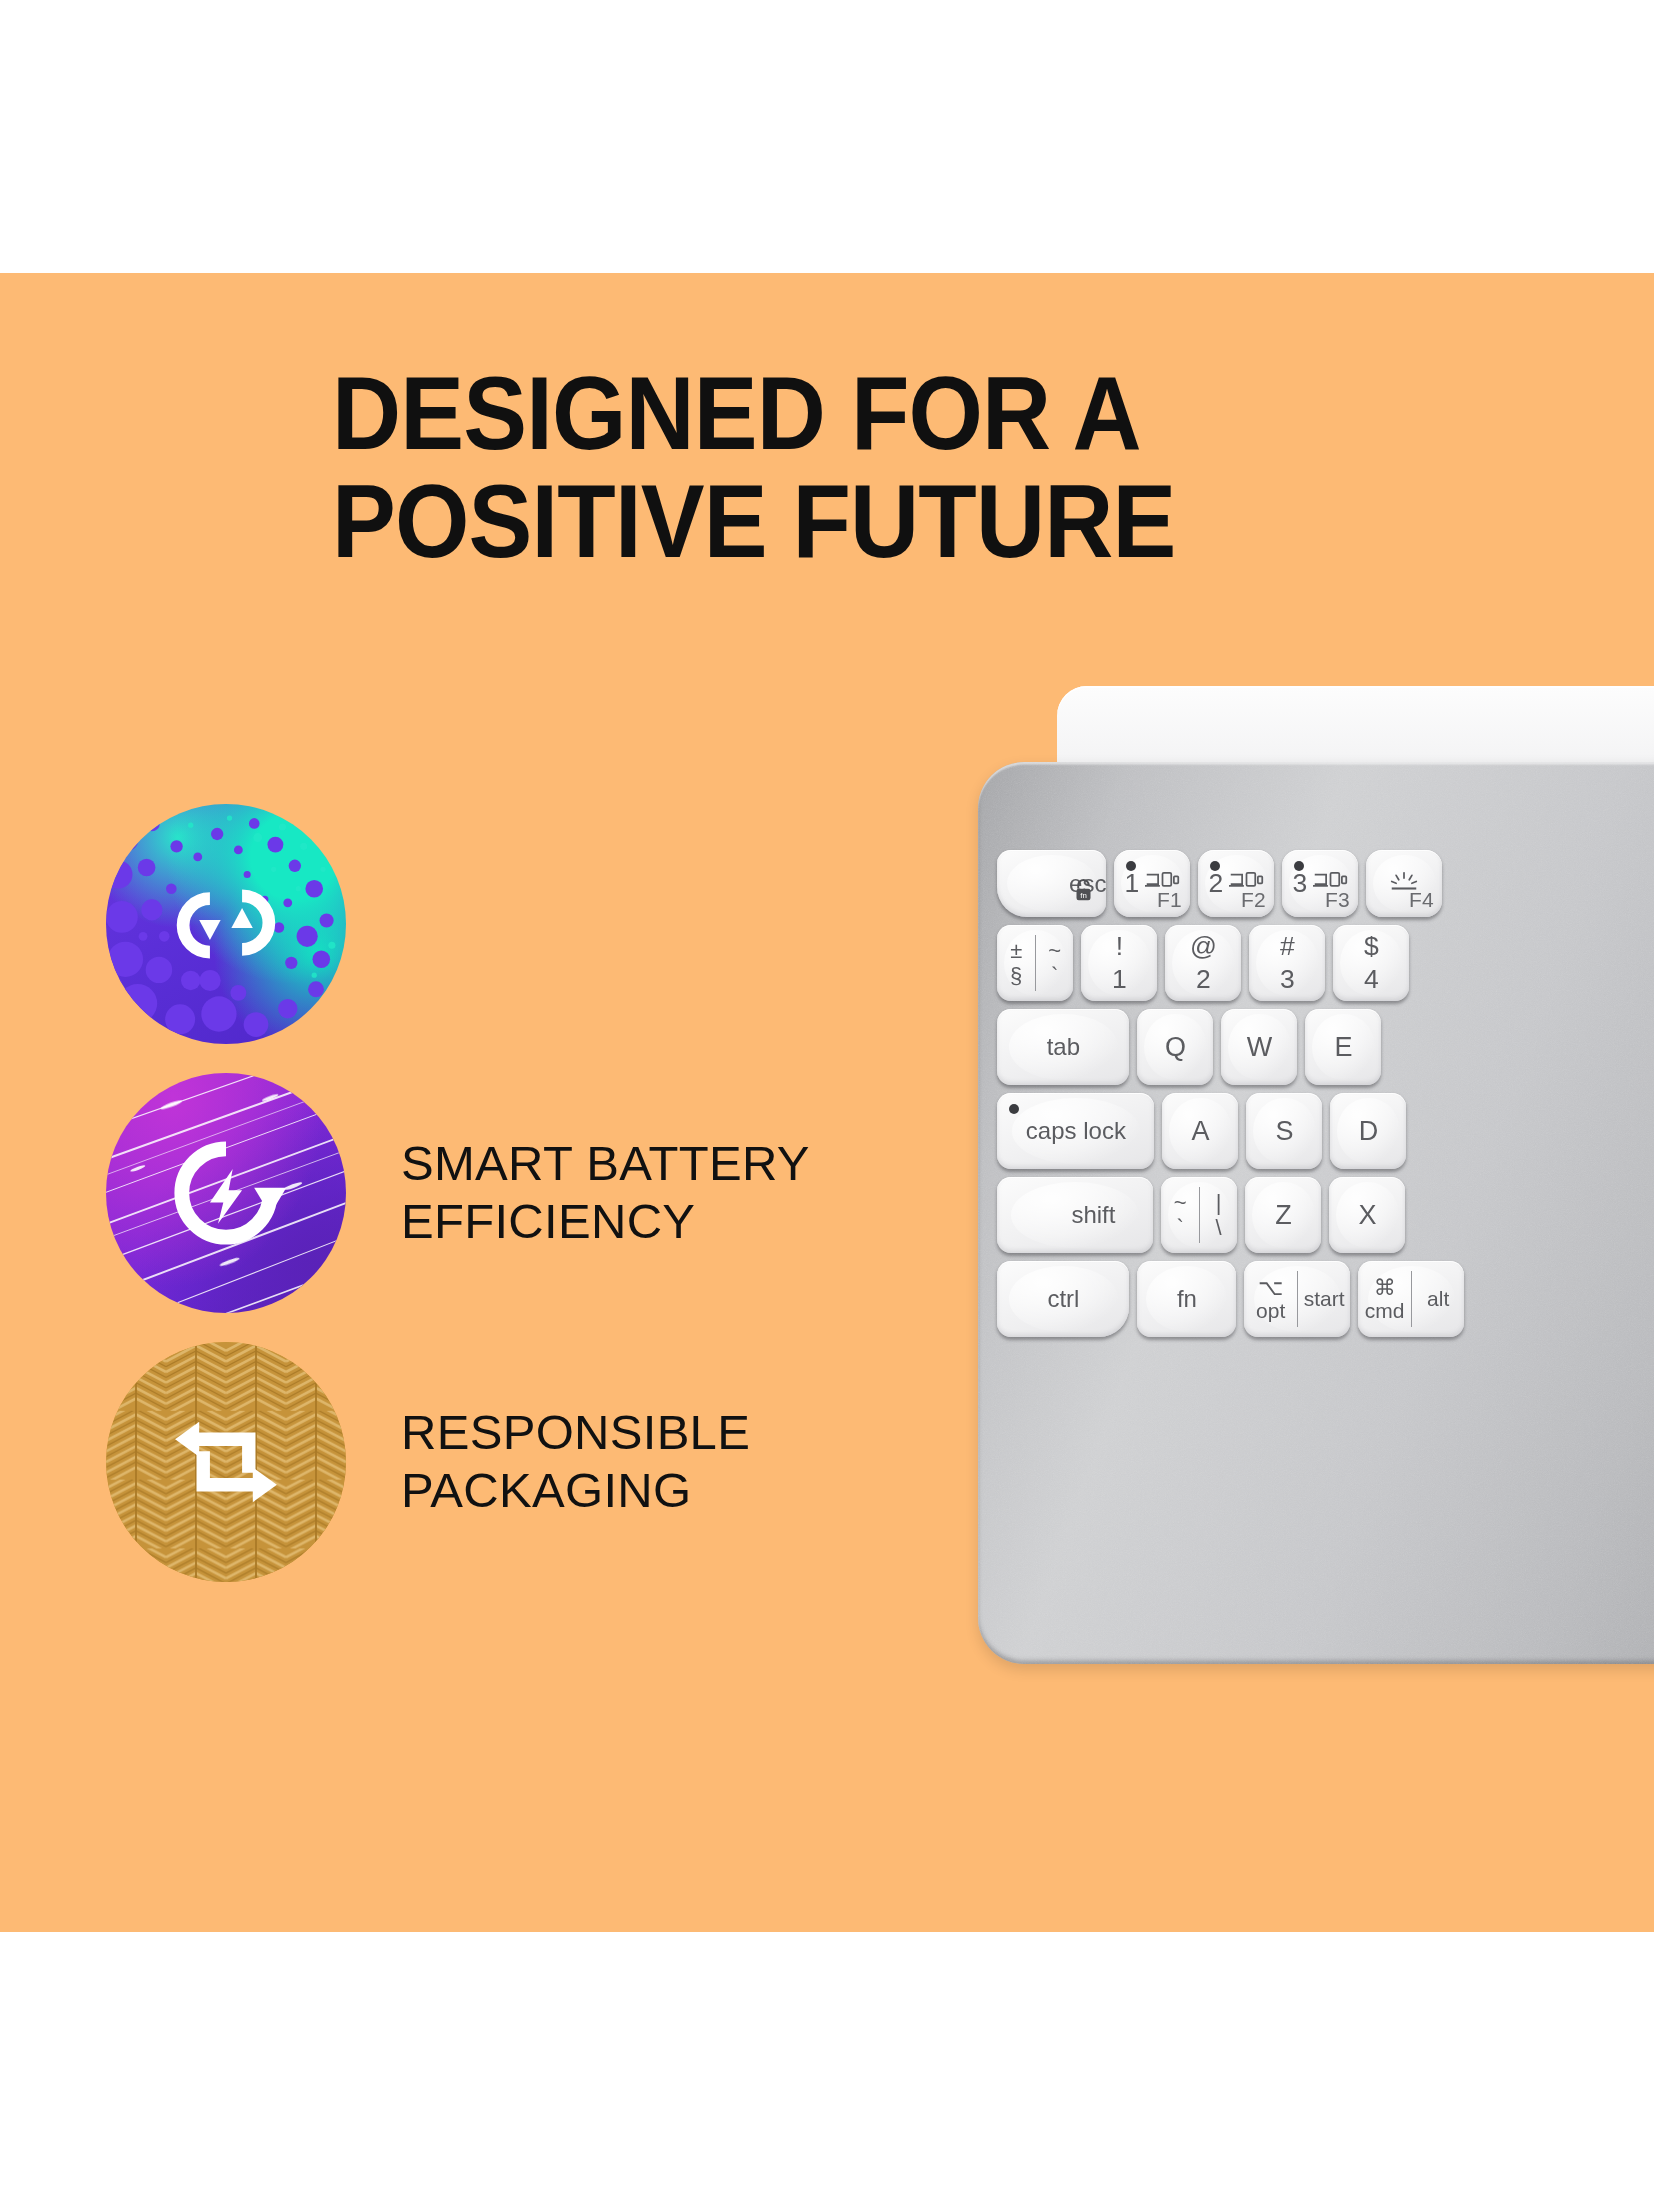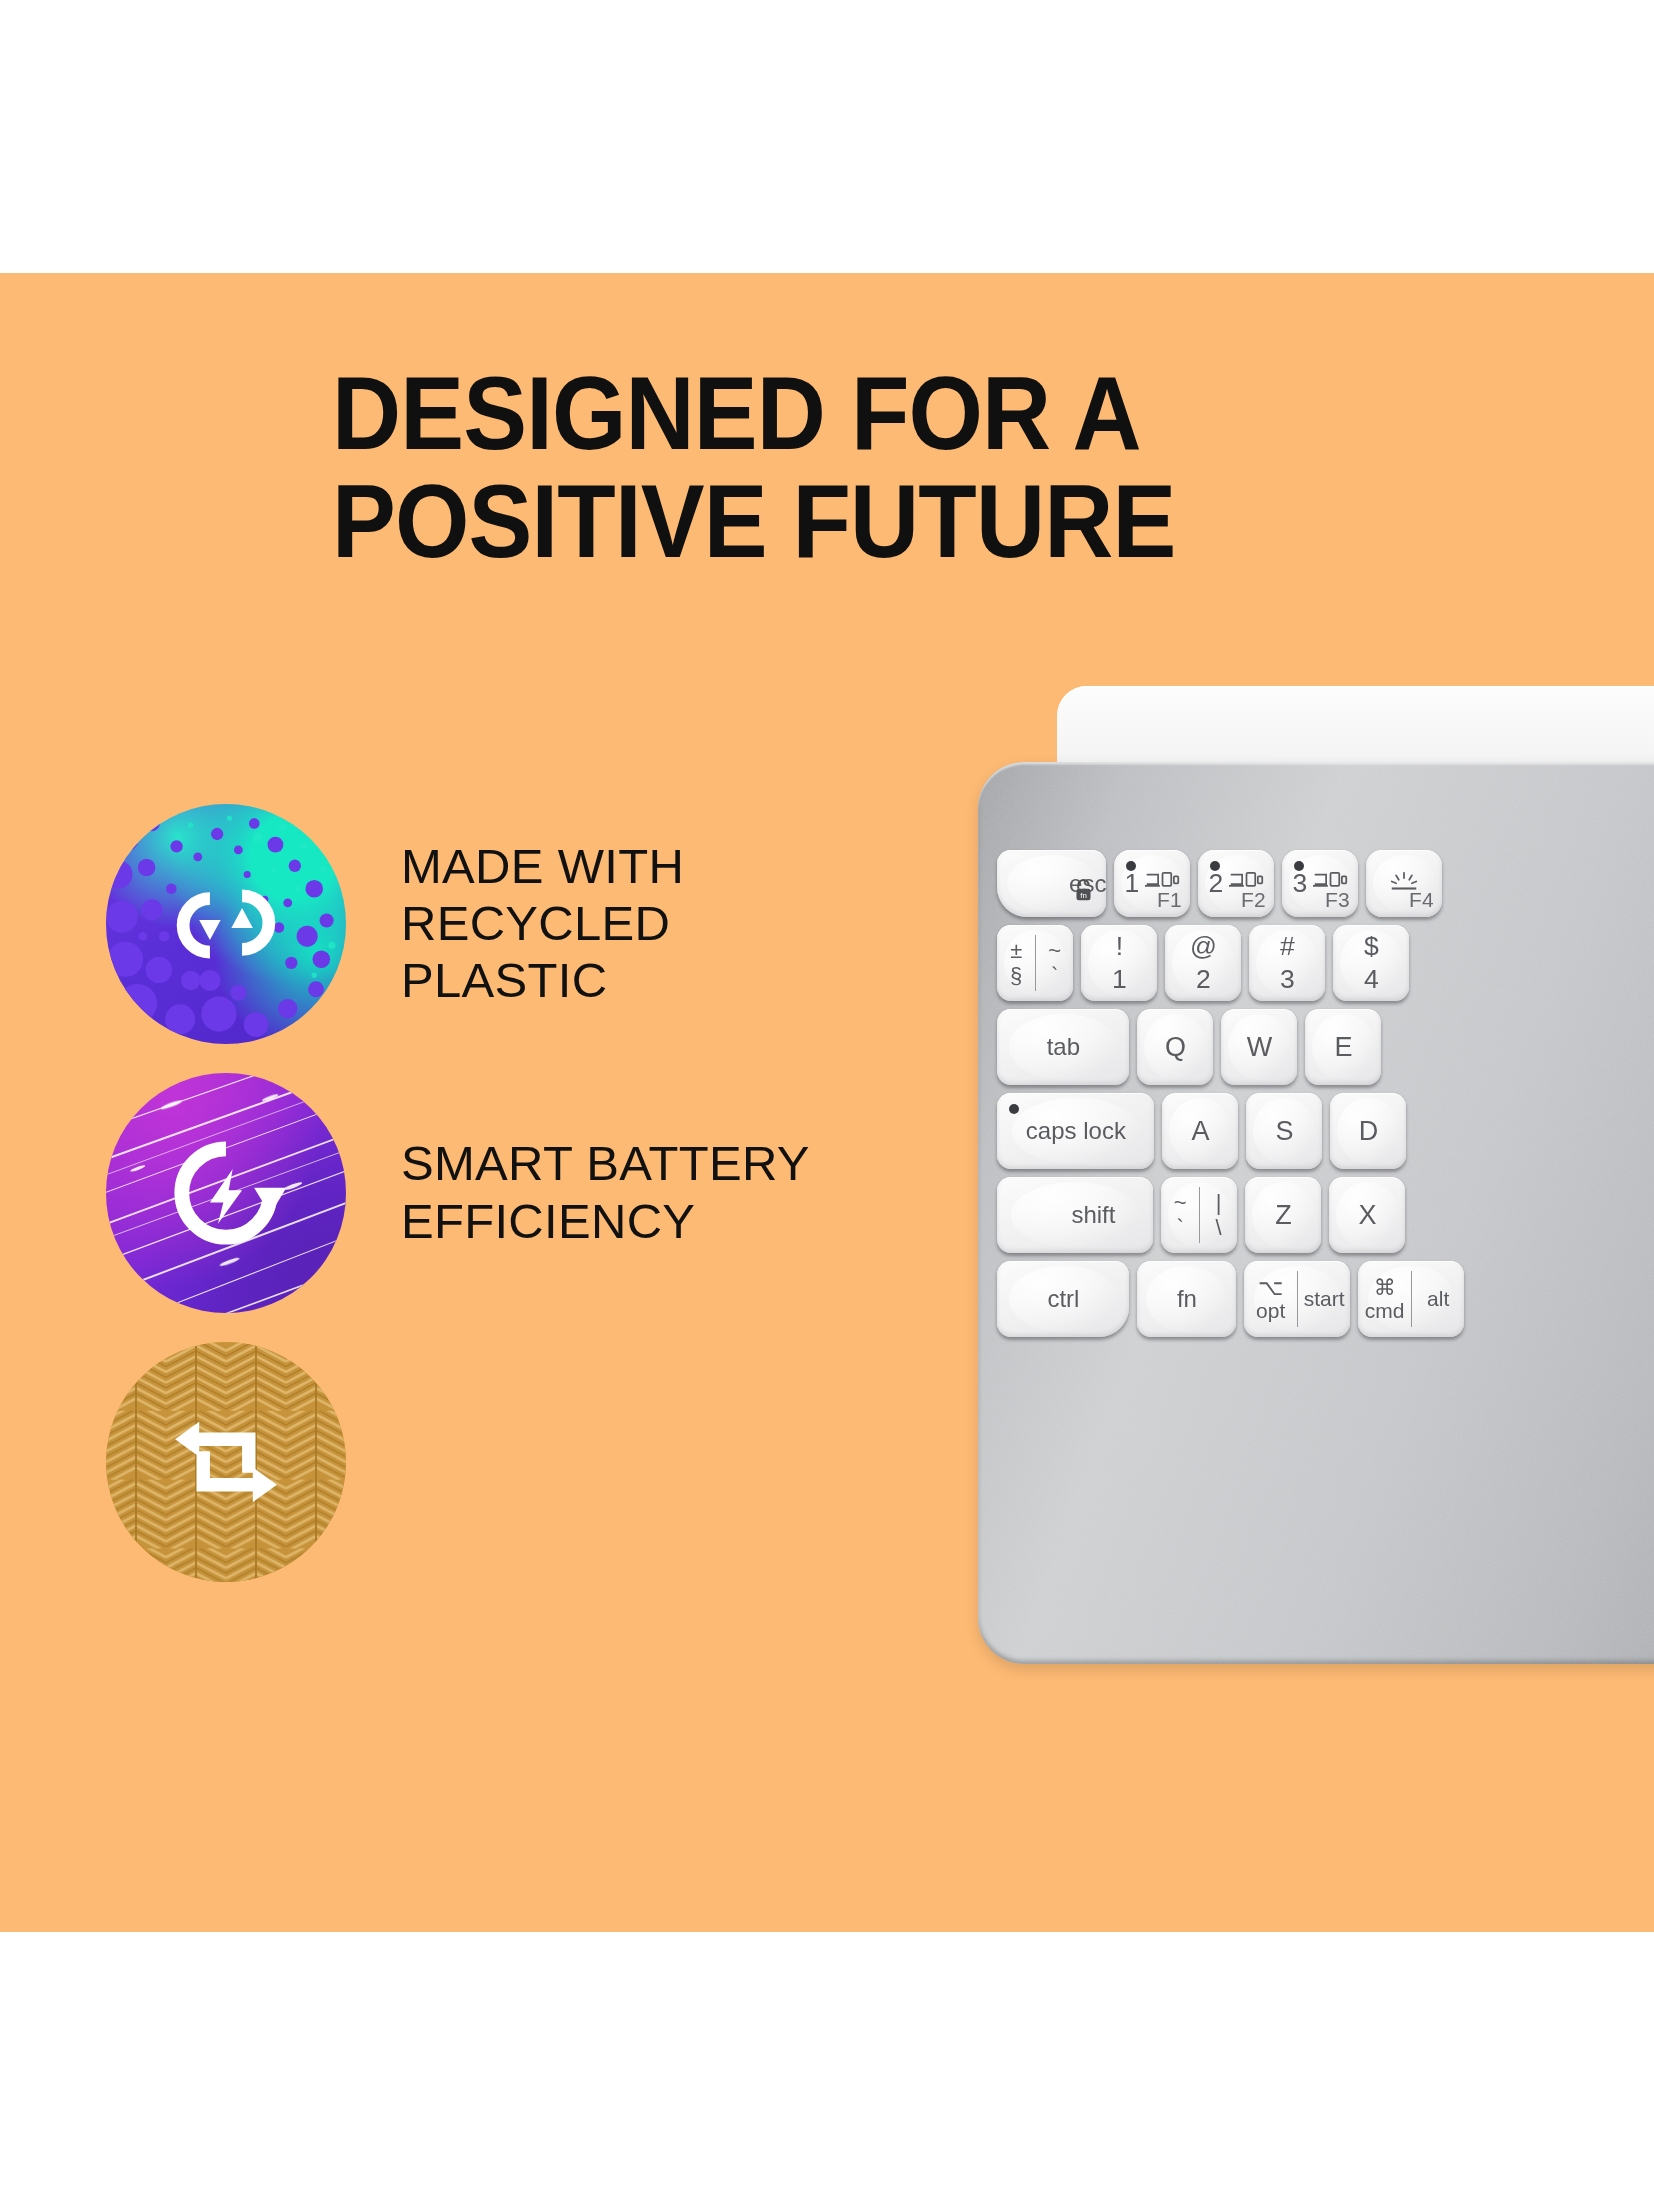--- a/index.html
+++ b/index.html
@@ -364,22 +364,20 @@
         </svg>
         <svg class="glyph" viewBox="0 0 100 100">
           <g fill="none" stroke="#ffffff" stroke-width="9.5" stroke-linecap="butt">
             <path d="M38 31 A20 20 0 1 0 38 71"></path>
             <path d="M62 69 A20 20 0 1 0 62 29"></path>
           </g>
           <path d="M30 47 L46 47 L38 62 Z" fill="#ffffff"></path>
           <path d="M70 53 L54 53 L62 38 Z" fill="#ffffff"></path>
         </svg>
       </div>
-      <div class="feature-label">MADE WITH
-RECYCLED PLASTIC</div>
     </div>
 
     <div class="feature">
       <div class="feature-badge badge-battery">
         <svg class="streaks" viewBox="0 0 272 272">
           <defs>
             <clipPath id="cp2">
                 <circle cx="136" cy="136" r="136"></circle>
               </clipPath>
             <linearGradient id="st" x1="0" y1="0" x2="1" y2="1">
@@ -455,20 +453,22 @@
             <rect width="272" height="272" fill="#b8862f" opacity="0.12"></rect>
           </g>
         </svg>
         <svg class="glyph" viewBox="0 0 100 100">
           <path d="M28 28 L72 28 L72 58 L62 58 L62 38 L28 38 Z" fill="#ffffff"></path>
           <path d="M30 20 L30 46 L12 33 Z" fill="#ffffff"></path>
           <path d="M72 72 L28 72 L28 42 L38 42 L38 62 L72 62 Z" fill="#ffffff"></path>
           <path d="M70 54 L70 80 L88 67 Z" fill="#ffffff"></path>
         </svg>
       </div>
+      <div class="feature-label">RESPONSIBLE
+PACKAGING</div>
     </div>
   </div>
 
   <div class="keyboard">
     <div class="kb-backplate"></div>
     <div class="kb-body">
       <svg class="kb-noise" viewBox="0 0 860 1022" preserveAspectRatio="none">
         <defs>
           <filter id="grain">
             <feTurbulence type="fractalNoise" baseFrequency="0.95" numOctaves="3" stitchTiles="stitch"></feTurbulence>

